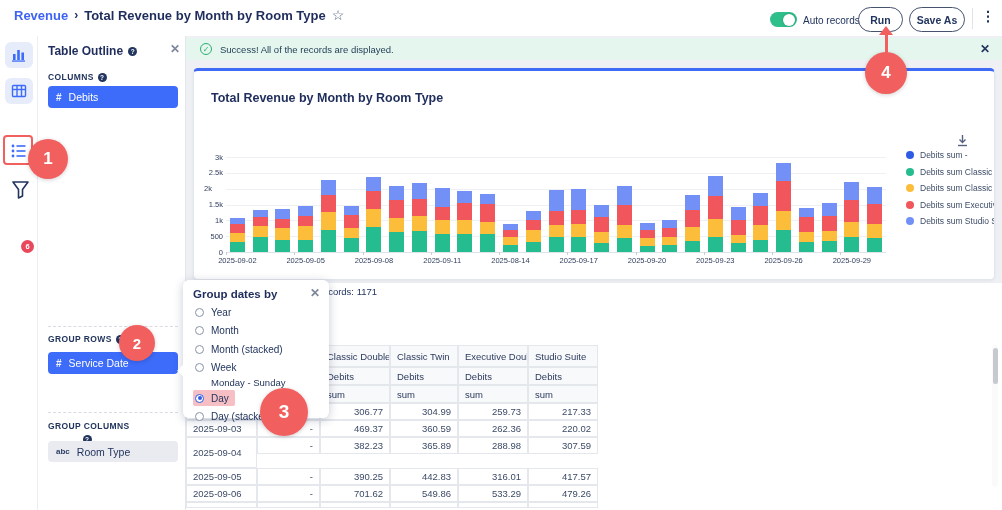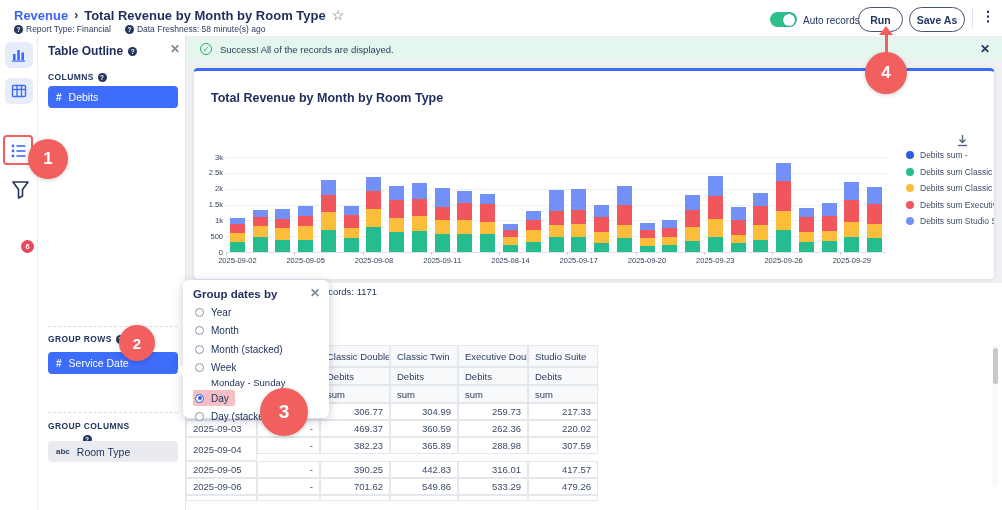--- a/index.html
+++ b/index.html
@@ -125,30 +125,20 @@
 <body>
 
 <div id="app">
 
   <div class="abs" id="topbar">
     <div class="abs" id="crumbs">
       <span id="crumb-parent">Revenue</span>
       <span id="crumb-sep">›</span>
       <span>Total Revenue by Month by Room Type</span>
       <span id="star">☆</span>
-    </div>
-    <div class="abs" id="subinfo">
-      <span class="sub-item">
-          <span class="qicon">?</span>
-        <span>Report Type: Financial</span>
-        </span>
-      <span class="sub-item">
-          <span class="qicon">?</span>
-        <span>Data Freshness: 58 minute(s) ago</span>
-        </span>
     </div>
     <div class="abs toggle" id="autorefresh-toggle"><span class="knob"></span></div>
     <div class="abs" id="autorefresh-label">Auto records</div>
     <div class="abs pill-btn" id="run-btn">Run</div>
     <div class="abs pill-btn" id="saveas-btn">Save As</div>
     <div class="abs" id="hdr-divider"></div>
     <div class="abs" id="kebab">⋮</div>
   </div>
 
   <div class="abs" id="rail">
@@ -365,21 +355,21 @@
         <div class="bar-seg" style="left: 3.87931px; bottom: 0px; height: 9.71438px; background: rgb(37, 188, 143); z-index: 1;"></div>
         <div class="gridline zero" style="top: 95px;"></div>
         <div class="ytick" style="top: 90.5px;">0</div>
         <div class="gridline" style="top: 79.1667px;"></div>
         <div class="ytick" style="top: 74.6667px;">500</div>
         <div class="gridline" style="top: 63.3333px;"></div>
         <div class="ytick" style="top: 58.8333px;">1k</div>
         <div class="gridline" style="top: 47.5px;"></div>
         <div class="ytick" style="top: 43px;">1.5k</div>
         <div class="gridline" style="top: 31.6667px;"></div>
-        <div class="ytick" style="top: 27.1667px;">2k</div>
+        <div class="ytick" style="top: 27.1667px; text-align: center;">2k</div>
         <div class="gridline" style="top: 15.8333px;"></div>
         <div class="ytick" style="top: 11.3333px;">2.5k</div>
         <div class="gridline" style="top: 0px;"></div>
         <div class="ytick" style="top: -4.5px;">3k</div>
         <div class="xlabel" style="left: -18.6207px;">2025-09-02</div>
         <div class="xtick" style="left: 0px;"></div>
         <div class="xlabel" style="left: 49.6552px;">2025-09-05</div>
         <div class="xtick" style="left: 68.2759px;"></div>
         <div class="xlabel" style="left: 117.931px;">2025-09-08</div>
         <div class="xtick" style="left: 136.552px;"></div>
@@ -459,21 +449,21 @@
       </div>
       <div class="trow">
         <div class="tcell " style="width: 71px; height: 17px;">2025-09-03</div>
         <div class="tcell num" style="width: 63px; height: 17px;">-</div>
         <div class="tcell num" style="width: 70px; height: 17px;">469.37</div>
         <div class="tcell num" style="width: 68px; height: 17px;">360.59</div>
         <div class="tcell num" style="width: 70px; height: 17px;">262.36</div>
         <div class="tcell num" style="width: 70px; height: 17px;">220.02</div>
       </div>
       <div class="trow">
-        <div class="tcell " style="width: 71px; height: 24px;">2025-09-04</div>
+        <div class="tcell " style="width: 71px; height: 31px;">2025-09-04</div>
         <div class="tcell num" style="width: 63px; height: 17px;">-</div>
         <div class="tcell num" style="width: 70px; height: 17px;">382.23</div>
         <div class="tcell num" style="width: 68px; height: 17px;">365.89</div>
         <div class="tcell num" style="width: 70px; height: 17px;">288.98</div>
         <div class="tcell num" style="width: 70px; height: 17px;">307.59</div>
       </div>
       <div class="trow">
         <div class="tcell " style="width: 71px; height: 17px;">2025-09-05</div>
         <div class="tcell num" style="width: 63px; height: 17px;">-</div>
         <div class="tcell num" style="width: 70px; height: 17px;">390.25</div>

